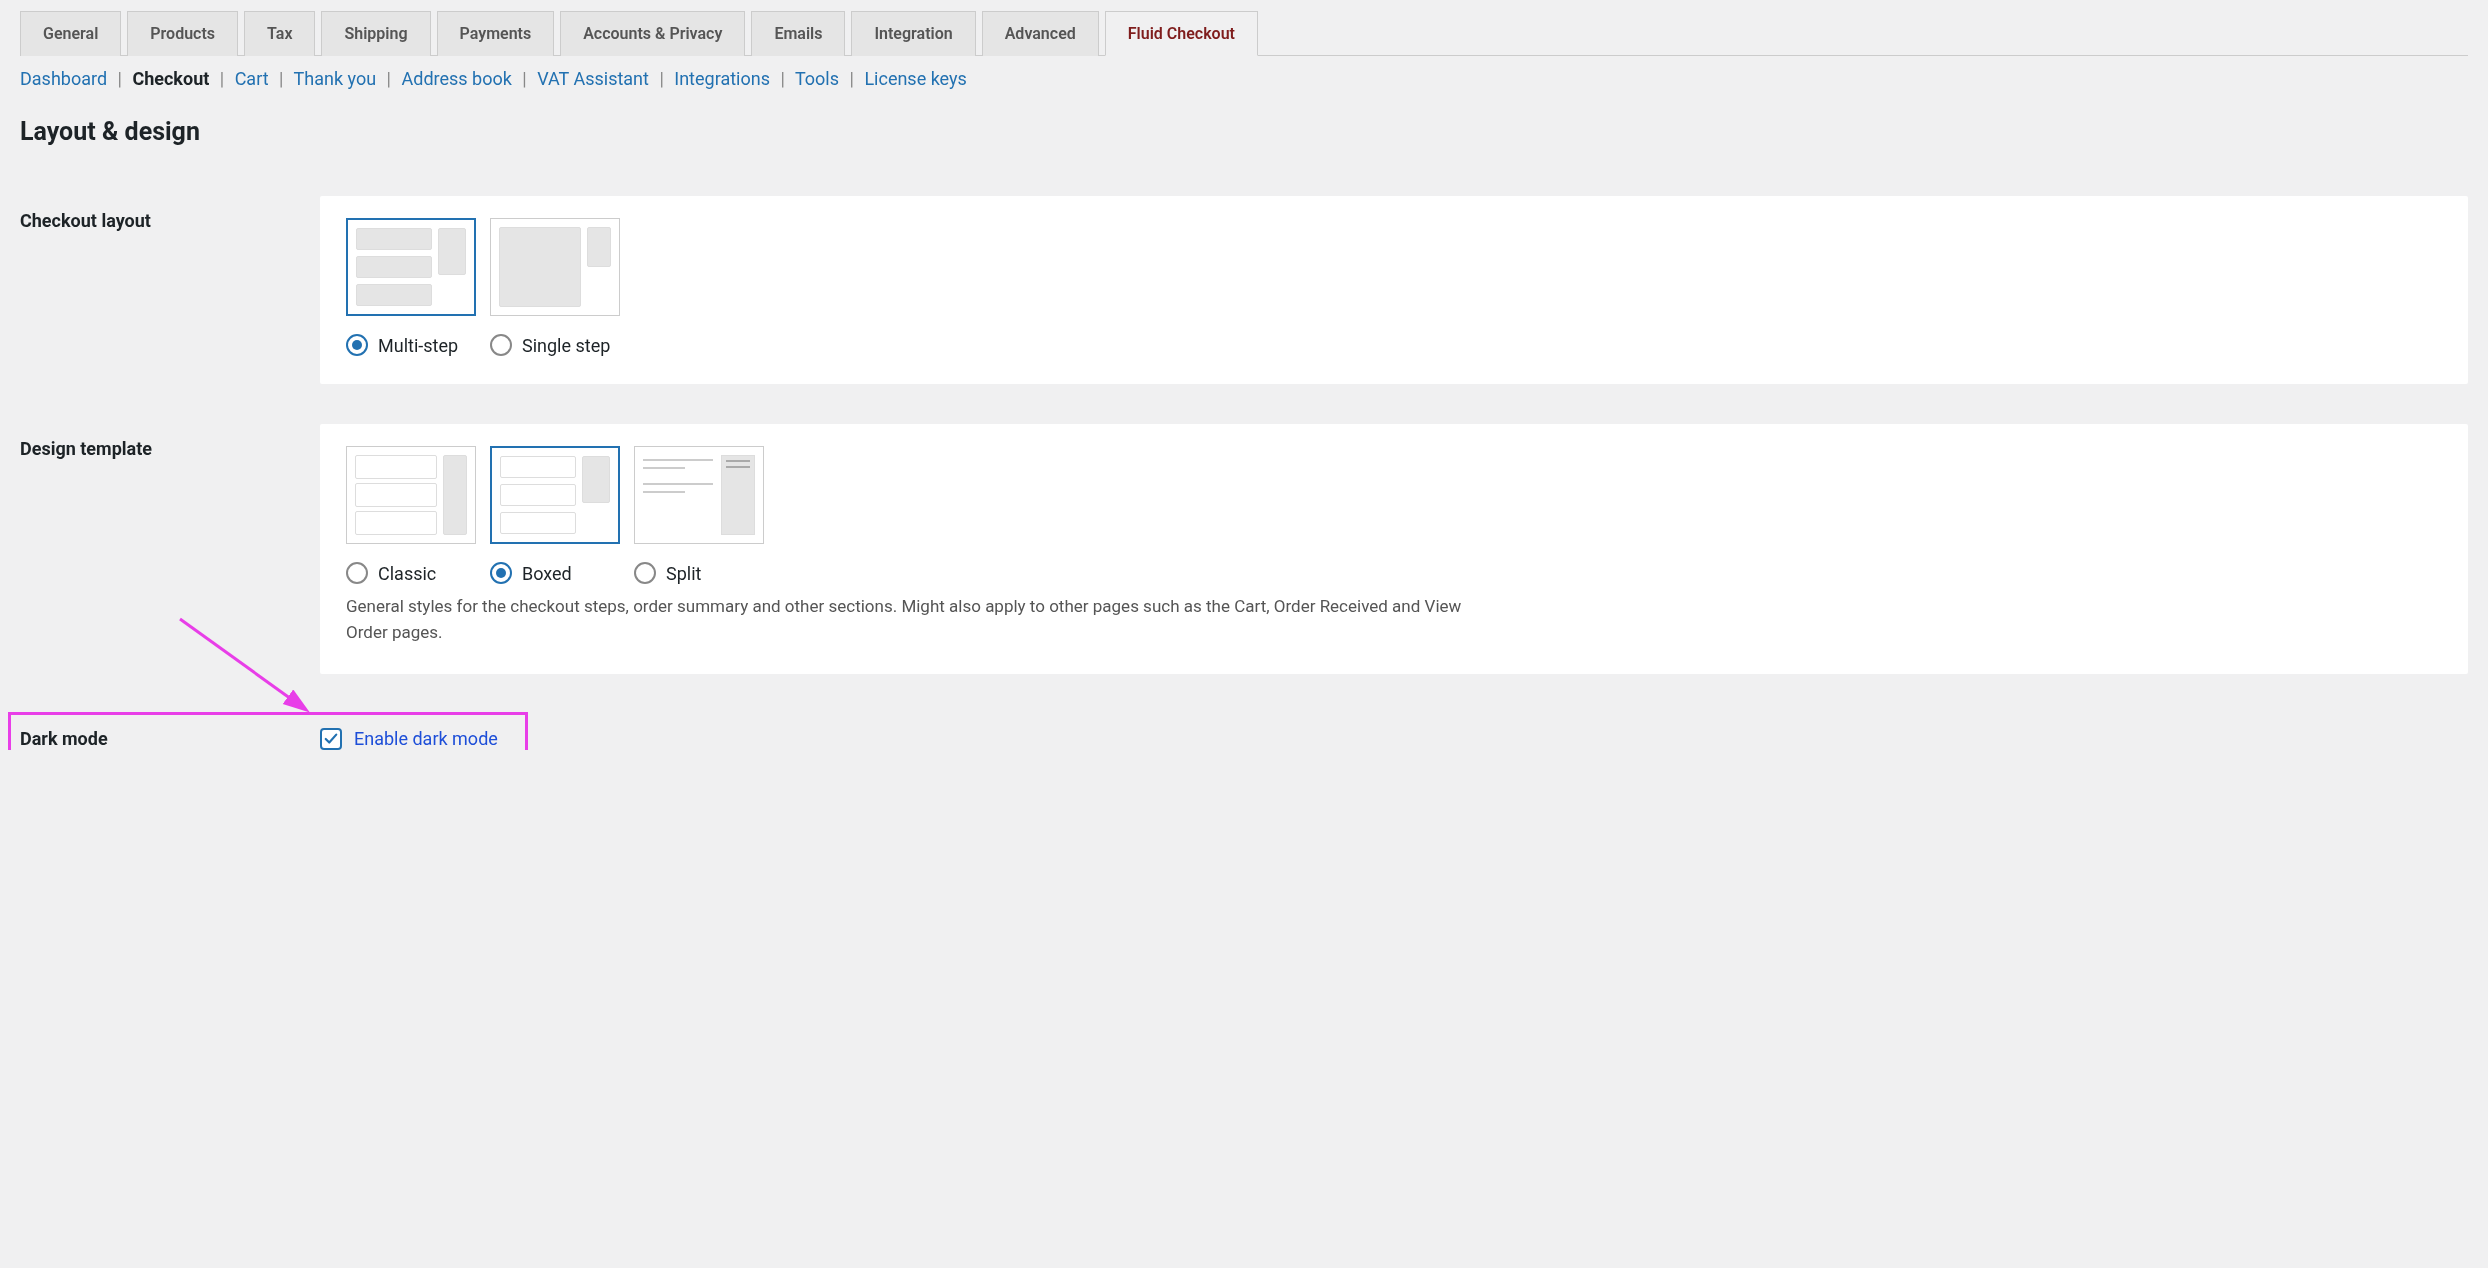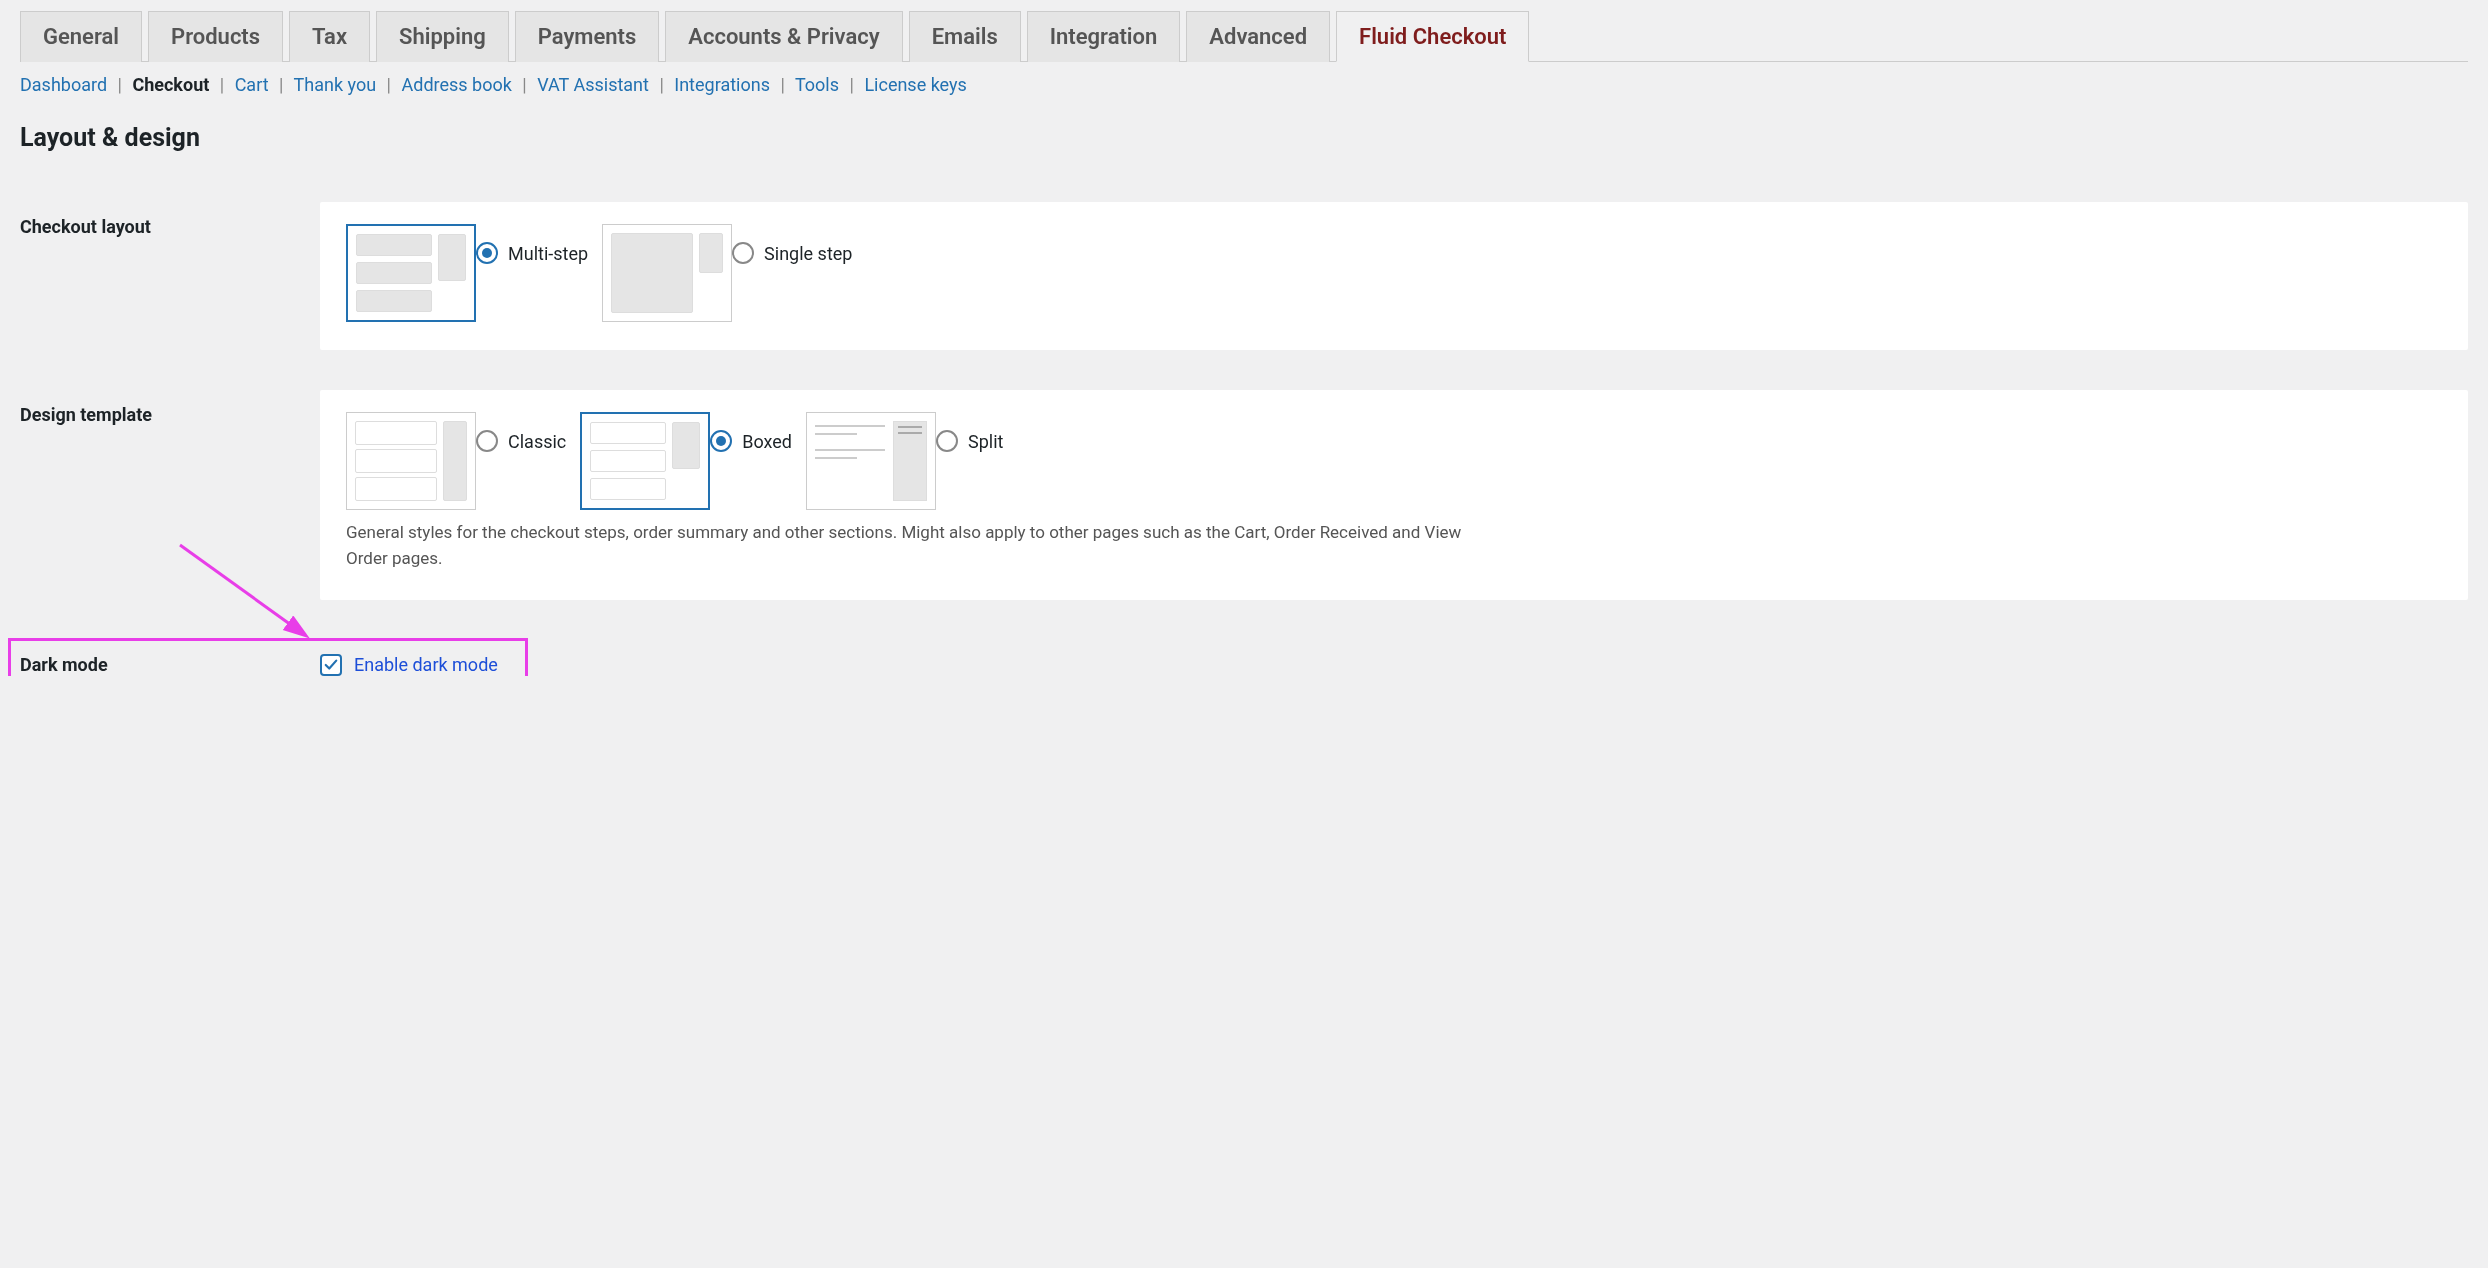--- a/index.html
+++ b/index.html
@@ -15,21 +15,21 @@
   .tabs {
     display: flex;
     border-bottom: 1px solid #ccc;
     margin: 10px 20px 0 20px;
   }
   .tab {
     background: #e5e5e5;
     border: 1px solid #ccc;
     border-bottom: none;
     padding: 12px 22px;
-    font-size: 22px;
+    font-size: 16px;
     font-weight: 600;
     color: #555;
     margin-right: 6px;
     cursor: pointer;
     position: relative;
     top: 1px;
   }
   .tab.active {
     background: #f0f0f1;
     border-bottom: 1px solid #f0f0f1;
@@ -82,21 +82,21 @@
     border-radius: 2px;
   }
 
   
   .option-row {
     display: flex;
     gap: 14px;
   }
   .option-col {
     display: flex;
-    flex-direction: row;
+    flex-direction: column;
     align-items: flex-start;
   }
   .thumb {
     width: 130px;
     height: 98px;
     border: 1px solid #ccc;
     background: #fff;
     position: relative;
     cursor: pointer;
   }

